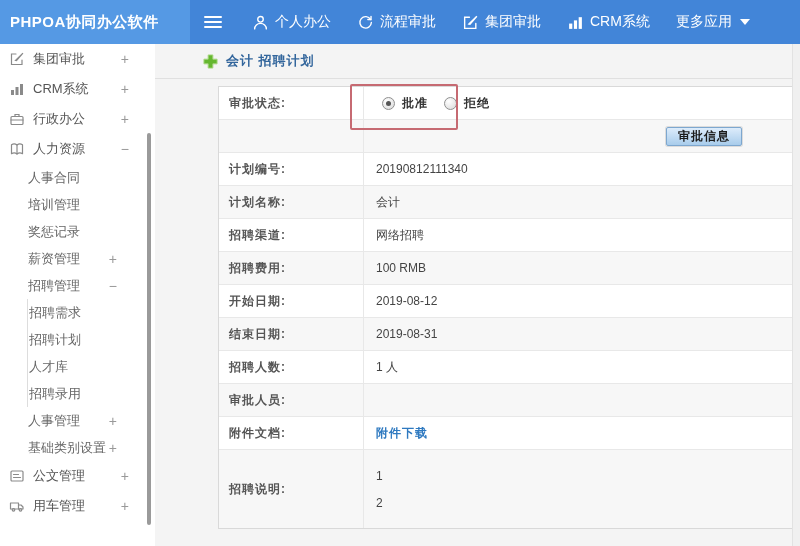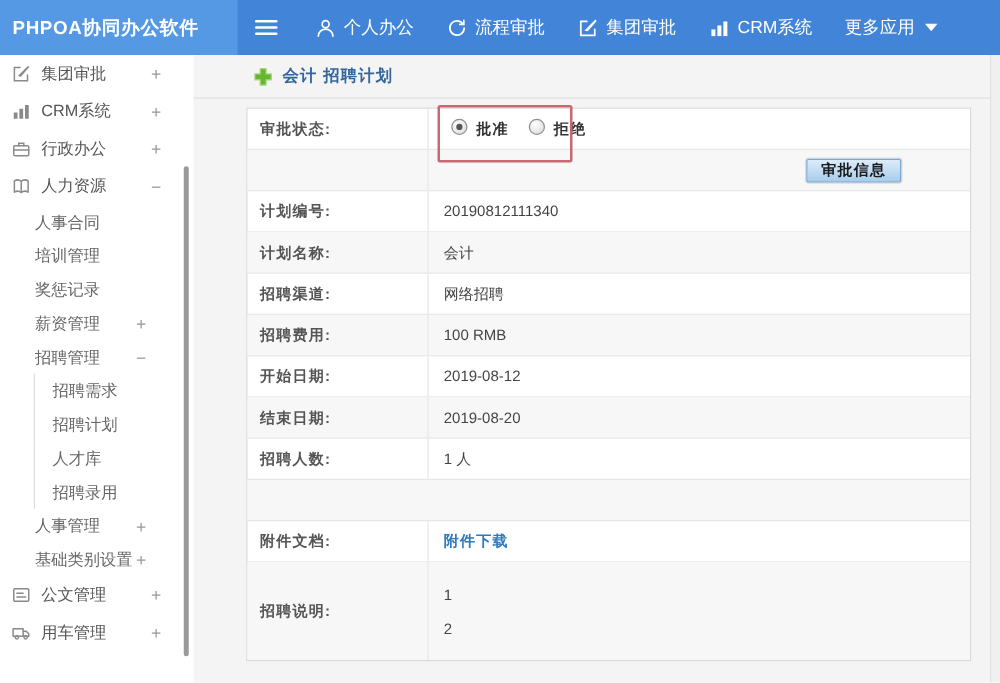--- a/index.html
+++ b/index.html
@@ -19,37 +19,37 @@
 
   
   .sidebar { position:absolute; top:44px; left:0; width:155px; bottom:0; background:#fff; overflow:hidden; }
   .side-item { display:flex; align-items:center; color:#555; font-size:13px; cursor:pointer; }
   .side-item .txt { flex:1; overflow:hidden; white-space:nowrap; }
   .side-item .tog { color:#999; font-size:14px; }
   .lv1 { height:30px; padding:0 26px 0 9px; }
   .lv1 .ic { width:16px; height:16px; margin-right:8px; color:#8a8a8a; flex:none; }
   .lv1 .ic svg { display:block; }
   .lv2 { height:27px; padding:0 38px 0 28px; color:#666; }
-  .lv3 { height:27px; margin-left:27px; border-left:1px solid #ddd; padding-left:14px; color:#666; }
+  .lv3 { height:27px; margin-left:27px; border-left:1px solid #ddd; padding-left:1px; color:#666; }
   .side-scrollbar { position:absolute; right:4px; top:89px; width:4px; height:392px; background:#9a9a9a; border-radius:2px; }
 
   
   .main { position:absolute; top:44px; left:155px; right:0; bottom:0; background:#f4f4f4; }
   .page-header { height:35px; border-bottom:1px solid #e0e0e0; display:flex; align-items:center; padding-left:48px; gap:8px; }
   .plus-ic svg { display:block; }
   .page-title { color:#33669c; font-size:13px; font-weight:bold; letter-spacing:1px; }
 
-  .detail-table { position:absolute; left:42px; top:42px; width:580px; background:#fff; border:1px solid #d9d9d9; font-size:12px; }
+  .detail-table { position:absolute; left:63px; top:42px; width:580px; background:#fff; border:1px solid #d9d9d9; font-size:12px; }
   .t-row { display:flex; min-height:33px; border-bottom:1px solid #e8e8e8; align-items:stretch; }
   .t-row:last-child { border-bottom:none; }
   .t-row:nth-child(even) { background:#f7f7f7; }
   .t-label { width:145px; flex:none; border-right:1px solid #e8e8e8; display:flex; align-items:center; padding-left:10px; color:#555; font-weight:bold; letter-spacing:1px; }
   .t-value { flex:1; display:flex; align-items:center; padding-left:12px; color:#444; }
 
-  .radio-group { display:flex; margin-left:6px; }
+  .radio-group { display:flex; align-items:center; margin-left:6px; }
   .radio { width:13px; height:13px; border-radius:50%; border:1px solid #8f8f8f; background:radial-gradient(circle at 35% 30%, #ffffff, #d8d8d8); display:inline-flex; align-items:center; justify-content:center; cursor:pointer; flex:none; }
   .radio.checked::after { content:""; width:5px; height:5px; border-radius:50%; background:#555; }
   .radio-label { margin:0 16px 0 7px; color:#333; font-weight:bold; cursor:pointer; letter-spacing:1px; }
 
   .btn-row-value { justify-content:flex-end; padding-right:55px; }
   .approve-btn { font-family:"Liberation Sans", sans-serif; font-size:12px; font-weight:bold; color:#1b1b1b; letter-spacing:1px; padding:0 11px; background:linear-gradient(#ddecfb, #a8cceb); border:1px solid #7da7cf; border-radius:2px; box-shadow:0 0 0 1px #dcdcdc; cursor:pointer; }
 
   .file-link { color:#2e79c0; font-weight:bold; text-decoration:none; letter-spacing:1px; cursor:pointer; }
 
   .desc-row { height:78px; }
@@ -281,27 +281,28 @@
       <div class="t-row">
         <div class="t-label">招聘费用:</div>
         <div class="t-value">100 RMB</div>
       </div>
       <div class="t-row">
         <div class="t-label">开始日期:</div>
         <div class="t-value">2019-08-12</div>
       </div>
       <div class="t-row">
         <div class="t-label">结束日期:</div>
-        <div class="t-value">2019-08-20</div>
+        <div class="t-value">2019-08-31</div>
       </div>
       <div class="t-row">
         <div class="t-label">招聘人数:</div>
         <div class="t-value">1 人</div>
       </div>
       <div class="t-row">
+        <div class="t-label">审批人员:</div>
       </div>
 
       <div class="t-row">
         <div class="t-label">附件文档:</div>
         <div class="t-value">
           <a class="file-link" href="#">附件下载</a>
         </div>
       </div>
 
       <div class="t-row desc-row">

